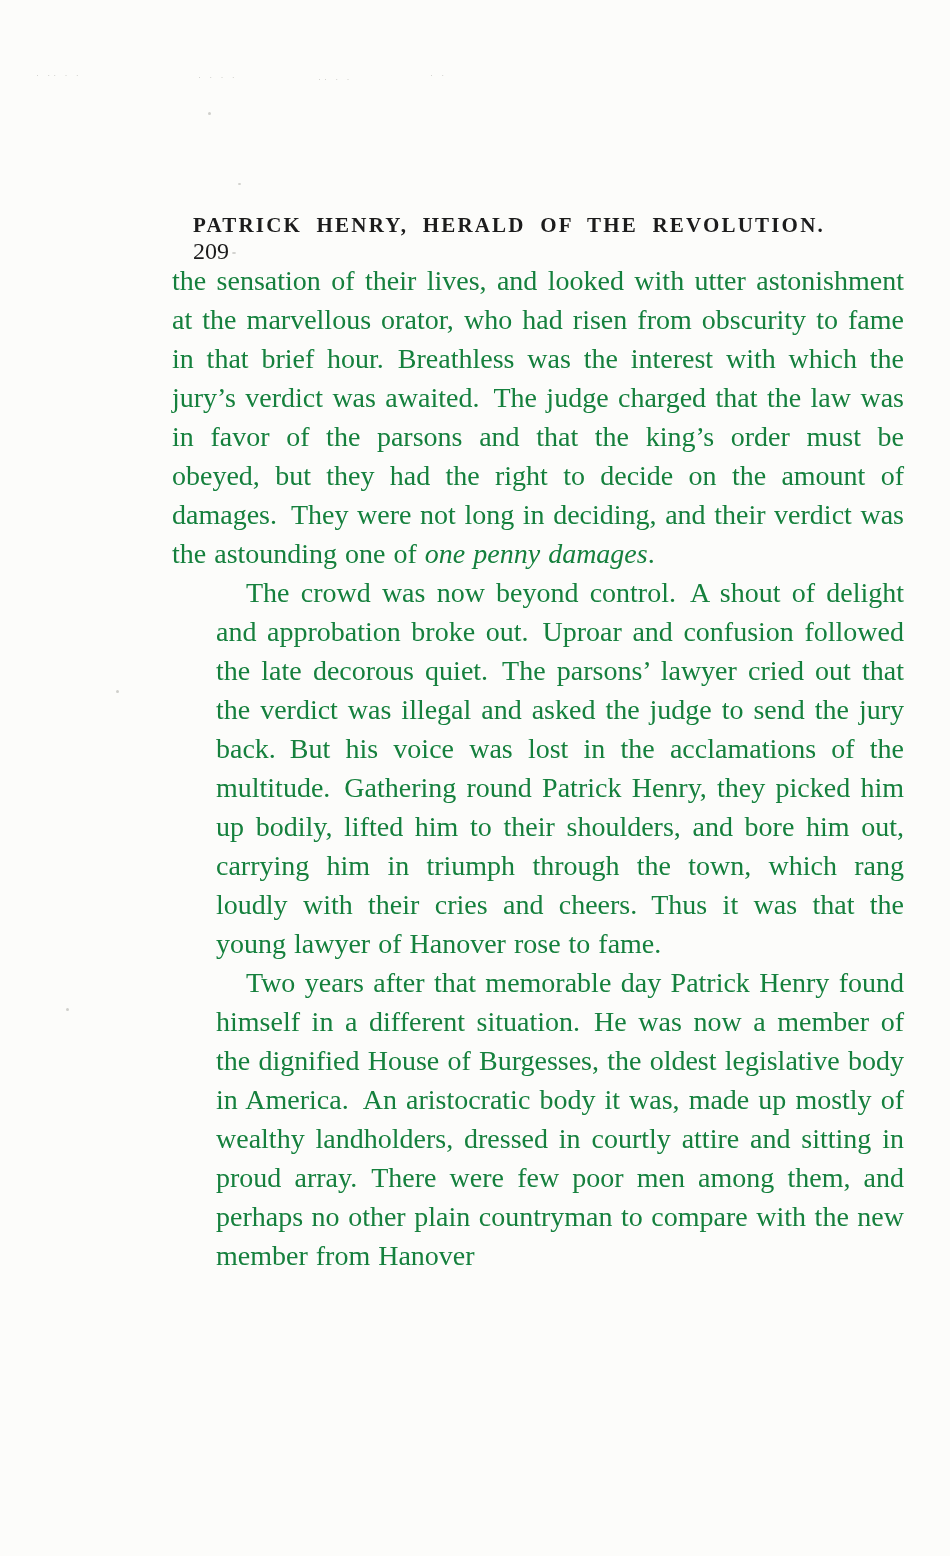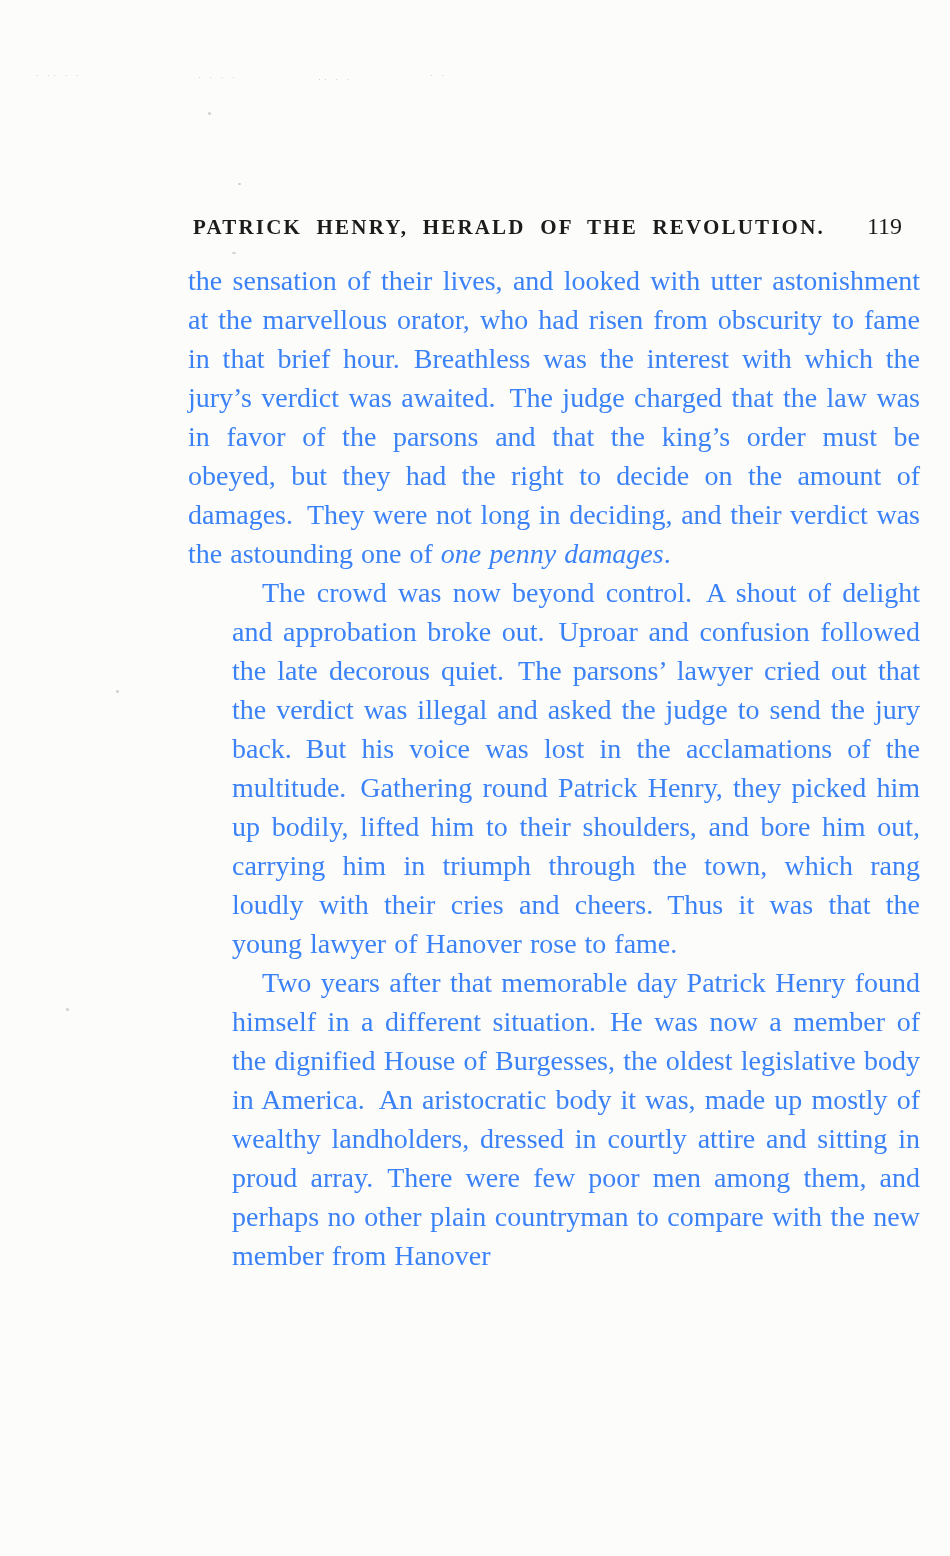--- a/index.html
+++ b/index.html
@@ -35,42 +35,43 @@
     user-select: none;
   }
   .running-head {
     position: absolute;
     top: 213px;
     left: 193px;
     right: 48px;
     display: flex;
     justify-content: space-between;
     align-items: baseline;
+    flex-direction: column;
   }
   .head-title {
     font-size: 21px;
     font-weight: bold;
     letter-spacing: 2.2px;
     word-spacing: 7px;
     color: #1c1c1c;
     white-space: nowrap;
   }
   .page-number {
     font-size: 24px;
     color: #1c1c1c;
   }
   .body-text {
     position: absolute;
     top: 261px;
-    left: 188px;
+    left: 172px;
     width: 732px;
     font-size: 28px;
     line-height: 39px;
     text-align: justify;
-    color: #3b82f6;
+    color: #15803d;
     word-spacing: 1px;
   }
   .body-text p {
     margin: 0;
     padding: 0;
   }
   .body-text p.indent {
     text-indent: 30px;
     margin-left: 44px;
   }
@@ -88,21 +89,21 @@
   <div class="smudge" style="top:74px; left:318px;">·· · ·</div>
   <div class="smudge" style="top:70px; left:430px;">· ·</div>
   <div class="speck" style="top:112px; left:208px; width:3px; height:3px;"></div>
   <div class="speck" style="top:183px; left:238px; width:3px; height:2px;"></div>
   <div class="speck" style="top:252px; left:232px; width:4px; height:2px;"></div>
   <div class="speck" style="top:690px; left:116px; width:3px; height:3px;"></div>
   <div class="speck" style="top:1008px; left:66px; width:3px; height:3px;"></div>
 
   <header class="running-head">
     <span class="head-title">PATRICK HENRY, HERALD OF THE REVOLUTION.</span>
-    <span class="page-number">119</span>
+    <span class="page-number">209</span>
   </header>
 
   <main class="body-text">
     <p class="para"><span>the sensation of their lives, and looked with utter astonishment at the marvellous orator, who had risen from obscurity to fame in that brief hour. Breathless was the interest with which the jury’s verdict was awaited. The judge charged that the law was in favor of the parsons and that the king’s order must be obeyed, but they had the right to decide on the amount of damages. They were not long in deciding, and their verdict was the astounding one of </span><em>one penny damages</em><span>.</span></p>
 
     <p class="para indent">The crowd was now beyond control. A shout of delight and approbation broke out. Uproar and confusion followed the late decorous quiet. The parsons’ lawyer cried out that the verdict was illegal and asked the judge to send the jury back. But his voice was lost in the acclamations of the multitude. Gathering round Patrick Henry, they picked him up bodily, lifted him to their shoulders, and bore him out, carrying him in triumph through the town, which rang loudly with their cries and cheers. Thus it was that the young lawyer of Hanover rose to fame.</p>
 
     <p class="para indent">Two years after that memorable day Patrick Henry found himself in a different situation. He was now a member of the dignified House of Burgesses, the oldest legislative body in America. An aristocratic body it was, made up mostly of wealthy landholders, dressed in courtly attire and sitting in proud array. There were few poor men among them, and perhaps no other plain countryman to compare with the new member from Hanover</p>
   </main>
 

